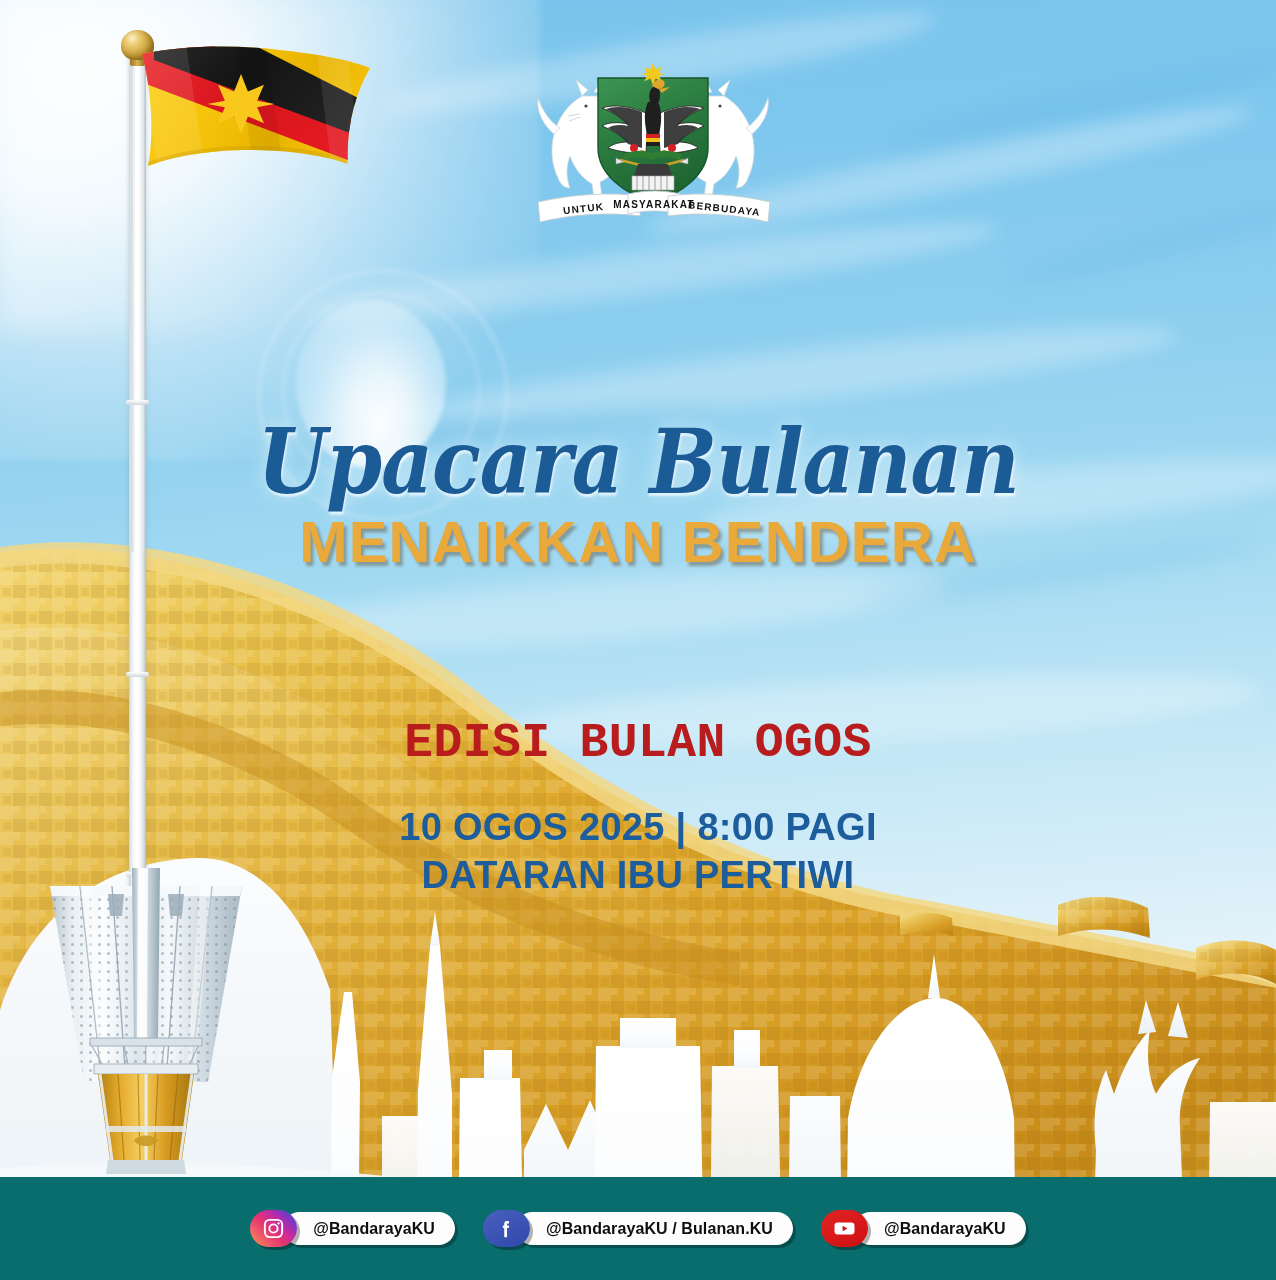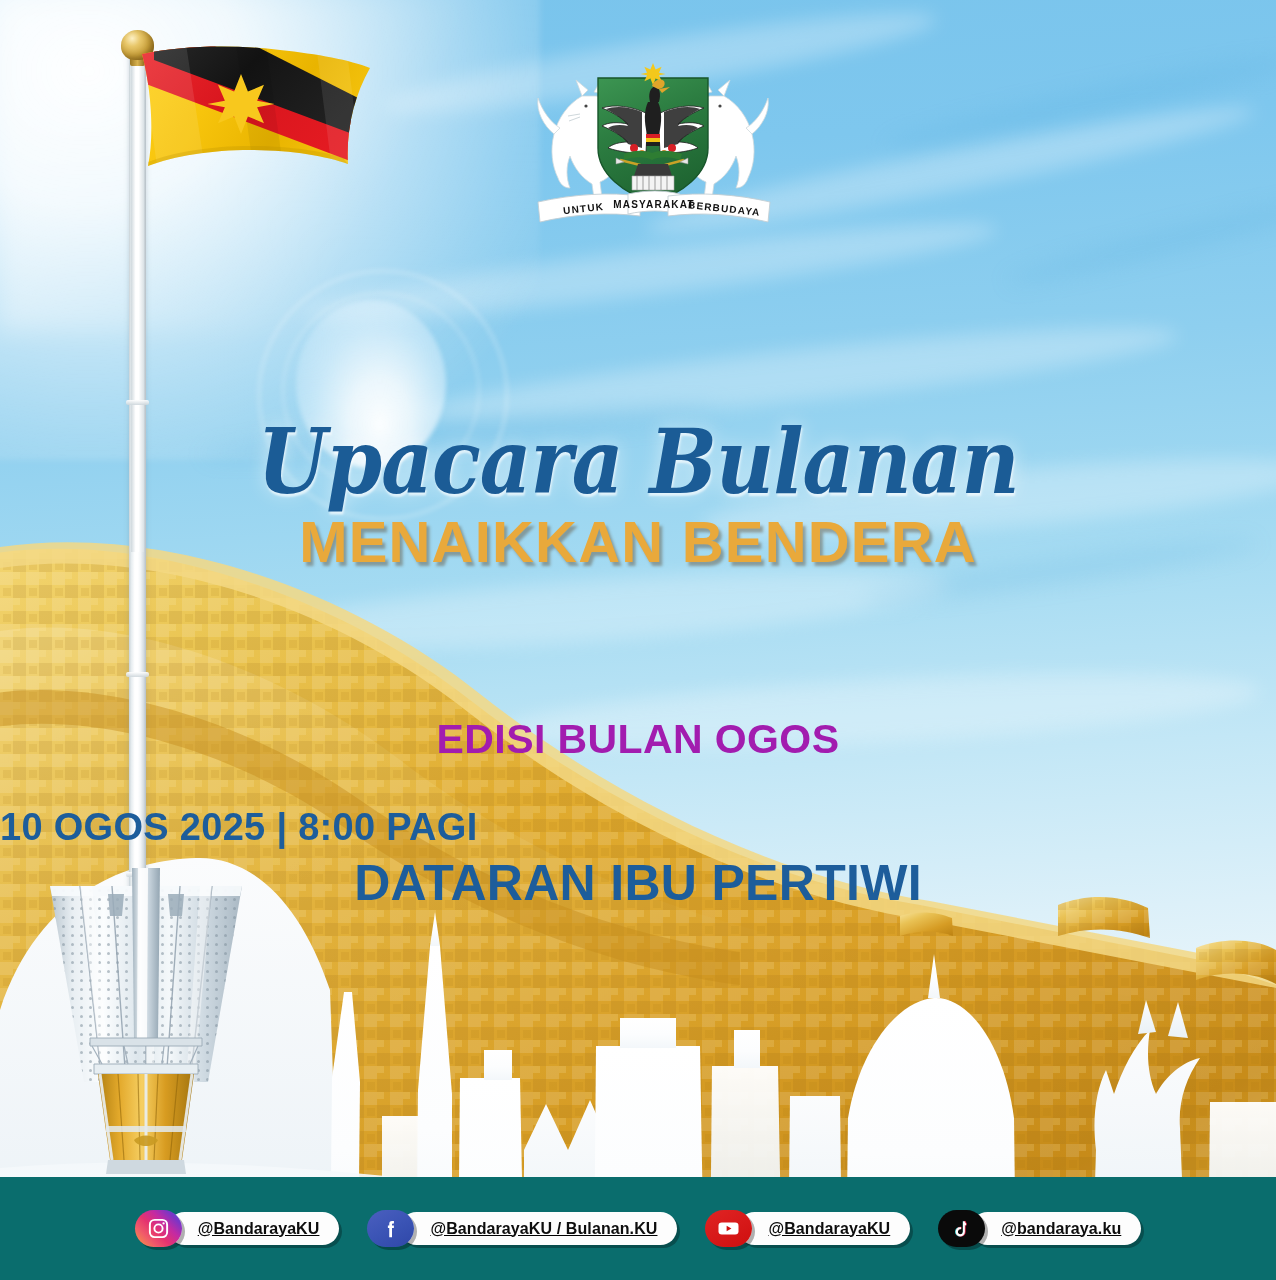--- a/index.html
+++ b/index.html
@@ -151,37 +151,38 @@
     text-align:center;
     font-weight:700; font-size:106px;
     letter-spacing:0.5px;
     color:#dfa22c;
     text-shadow:4px 6px 5px rgba(85,65,35,.45);
     white-space:nowrap;
   }
   .edisi {
     position:absolute; left:0; right:0; top:716px;
     text-align:center;
-    font-weight:700; font-size:41px;
+    font-weight:700; font-size:48px;
     letter-spacing:0.4px;
-    color:#a21caf;
+    color:#b91c1c;
     white-space:nowrap;
+    font-family:Liberation Mono, monospace;
   }
   .evdate {
     position:absolute; left:0; right:0; top:806px;
-    text-align:left;
+    text-align:center;
     font-weight:700; font-size:38px;
     letter-spacing:0.3px;
     color:#1d5d9b;
     white-space:nowrap;
   }
   .evplace {
     position:absolute; left:0; right:0; top:854px;
     text-align:center;
-    font-weight:700; font-size:50px;
+    font-weight:700; font-size:38px;
     letter-spacing:0.3px;
     color:#1d5d9b;
     white-space:nowrap;
   }
 
   
   .footer {
     position:absolute; left:0; bottom:0;
     width:1276px; height:103px;
     background:#0a6d6d;
@@ -208,21 +209,20 @@
   .badge-pill {
     position:relative;
     margin-left:-14px;
     height:33px;
     background:#fdfdfd;
     border-radius:17px;
     display:flex; align-items:center;
     padding:0 20px 0 30px;
     box-shadow:3px 3px 0 rgba(0,0,0,.28);
     z-index:2;
-    text-decoration:underline;
   }
   .badge-pill span {
     font-size:16px; font-weight:700; color:#0d0d0d;
     letter-spacing:0.1px; white-space:nowrap;
   }
   .ig-bg { background:linear-gradient(45deg,#f9a03c 0%,#f05a6a 26%,#e5336f 44%,#c32aa3 64%,#7b35c6 82%,#4f5bd5 100%); }
   .fb-bg { background:linear-gradient(150deg,#4b5fbf 0%,#3b54b5 50%,#2f47a8 100%); }
   .yt-bg { background:linear-gradient(150deg,#e02424 0%,#cf0f0f 100%); }
   .tt-bg { background:#0a0a0a; }
 </style>
@@ -646,29 +646,17 @@
           <svg width="25" height="25" viewBox="0 0 24 24">
             <rect x="2.4" y="6.2" width="19.2" height="11.6" rx="3.2" fill="#ffffff"></rect>
             <path d="M10.2 9.4v5.2l4.6-2.6z" fill="#cf0f0f"></path>
           </svg>
         </div>
         <div class="badge-pill">
           <span>@BandarayaKU</span>
         </div>
       </div>
 
-      <div class="badge">
-        <div class="badge-icon tt-bg">
-          <svg width="22" height="22" viewBox="0 0 24 24">
-            <path fill="#25f4ee" d="M10.6 9.6v2.5a3.1 3.1 0 1 0 2.3 3V3.4h2.3c.1 1 .5 1.9 1.2 2.5v2.4a5.3 5.3 0 0 1-1.2-.6v7.4a5.4 5.4 0 1 1-5.4-5.4c.3 0 .6 0 .8.1z" opacity="0.95"></path>
-            <path fill="#fe2c55" d="M11.4 9.5v2.5a3.1 3.1 0 1 0 2.3 3V3.3H16c.1 1 .5 1.9 1.2 2.5v2.4a5.3 5.3 0 0 1-1.2-.6v7.4a5.4 5.4 0 1 1-5.4-5.4c.3 0 .6 0 .8.1z" opacity="0.9"></path>
-            <path fill="#ffffff" d="M11 9.9v2.5a2.7 2.7 0 1 0 2 2.6V3.7h2.1c.2.9.6 1.7 1.3 2.2v2.3a5 5 0 0 1-1.3-.6v7.4a5 5 0 1 1-5-5c.3 0 .6 0 .9.1z"></path>
-          </svg>
-        </div>
-        <div class="badge-pill">
-          <span>@bandaraya.ku</span>
-        </div>
-      </div>
 
     </div>
   </div>
 
 </div>
 
 </body></html>

